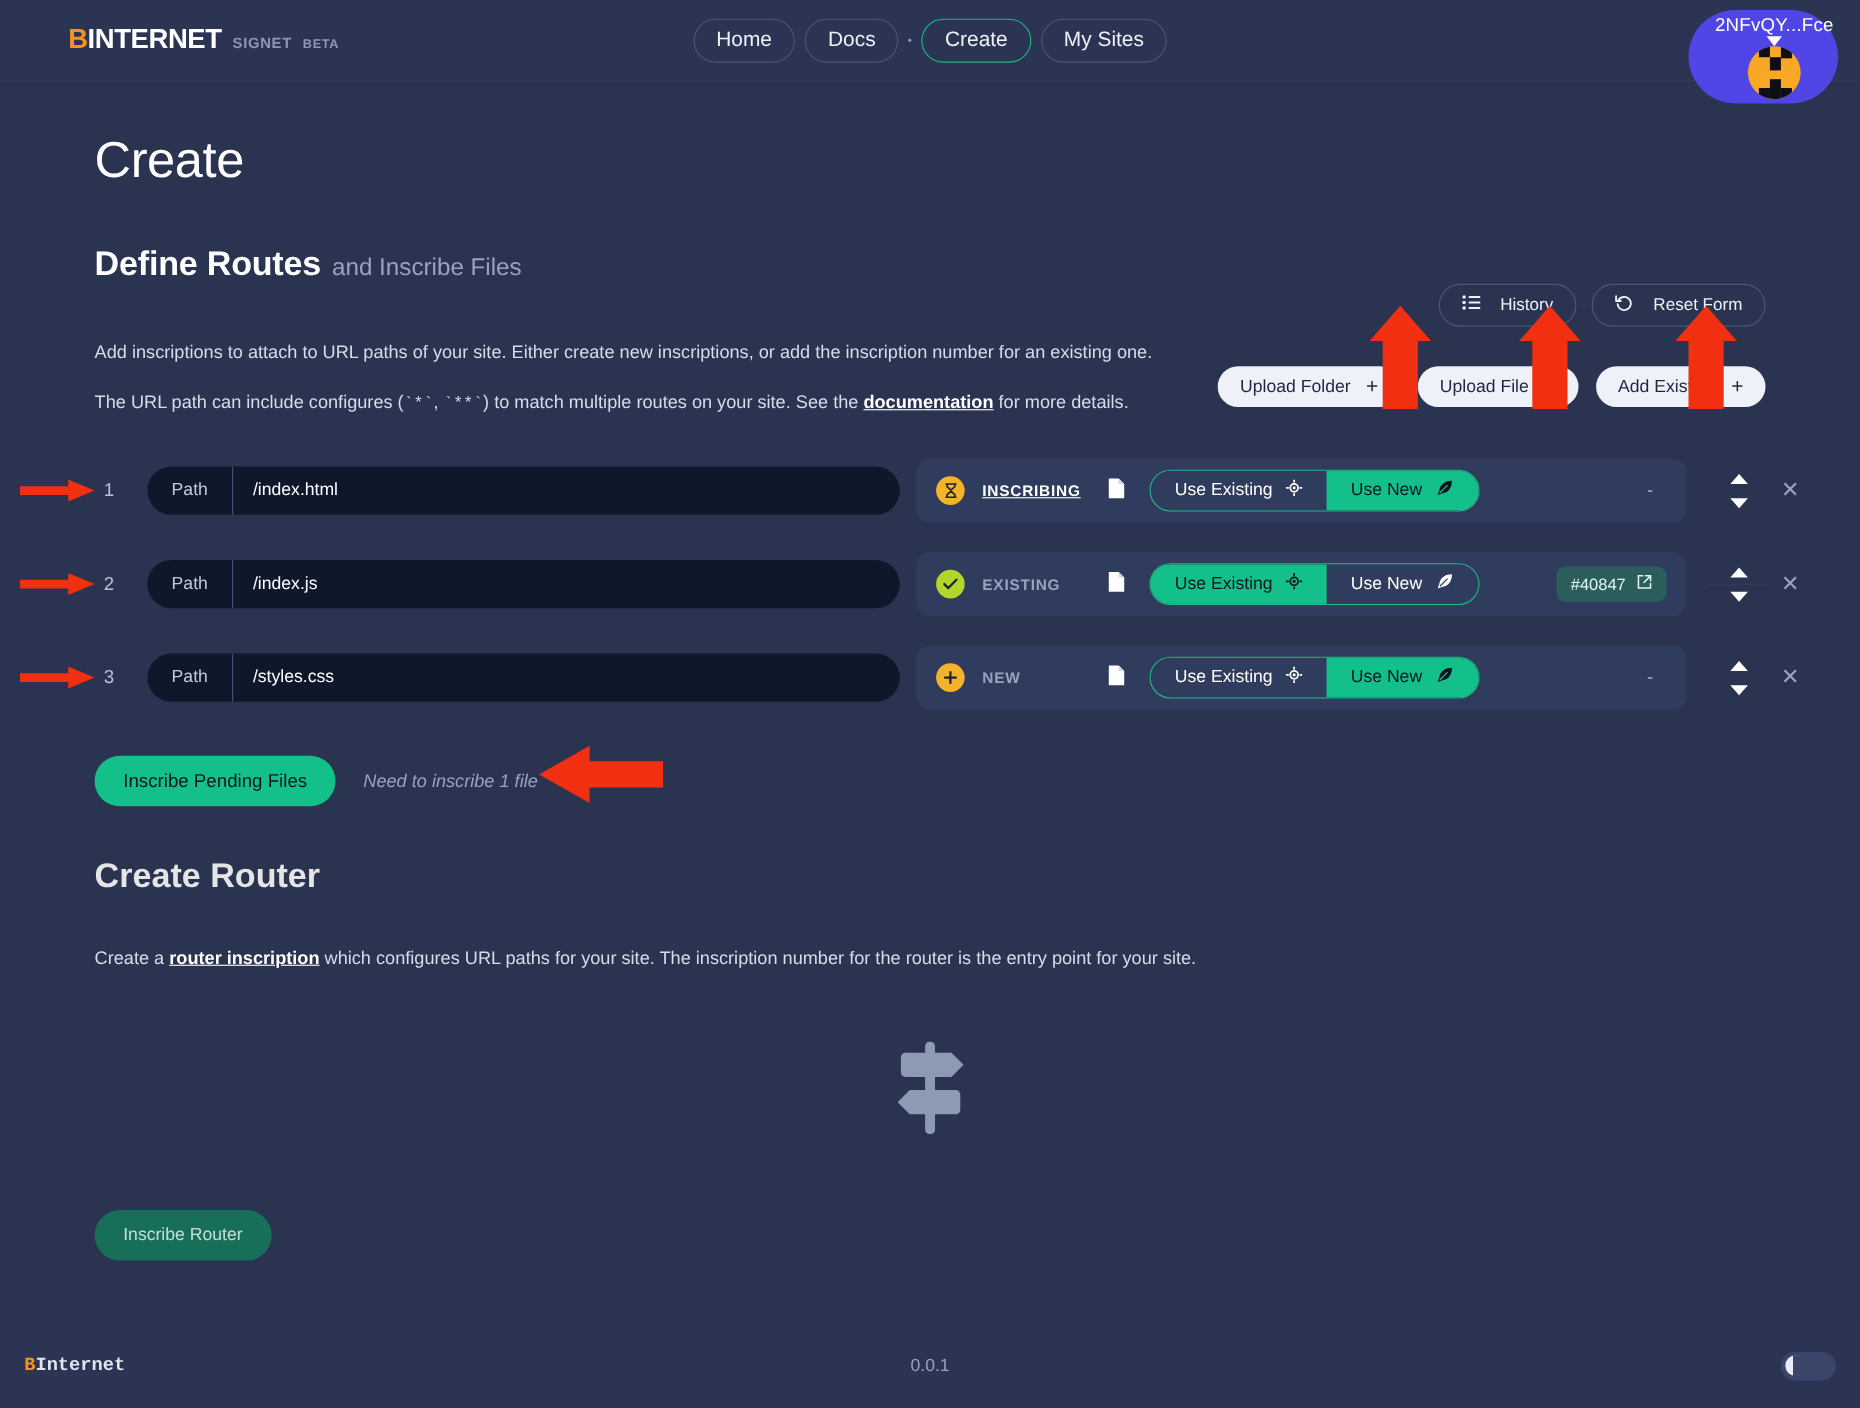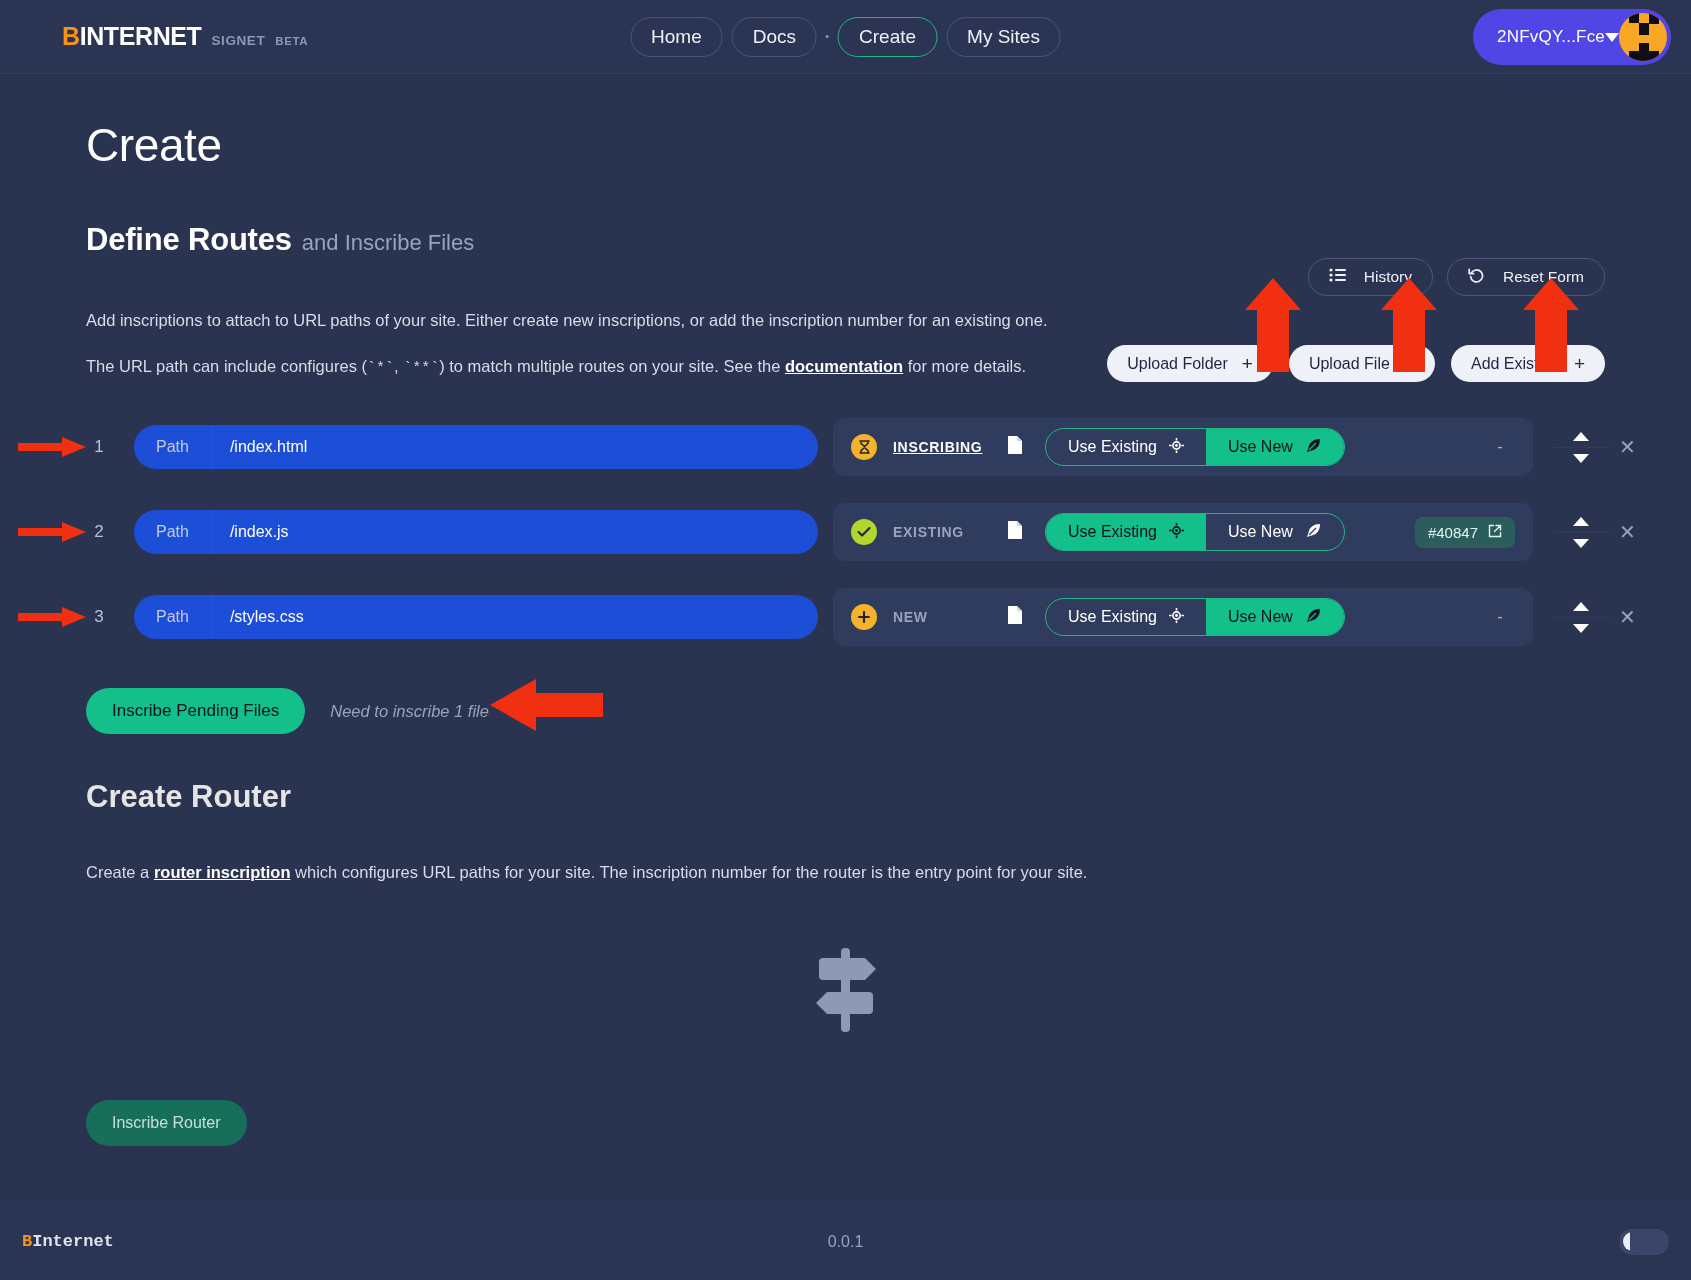--- a/index.html
+++ b/index.html
@@ -32,21 +32,21 @@
     padding: 8px 20px; font-size: 19px; color: #eef1f8;
     background: transparent; cursor: pointer; white-space: nowrap;
   }
   .navpill.active { border-color: #1fb883; }
   .navdot { width: 3px; height: 3px; border-radius: 50%; background: #8d97b3; }
 
   .wallet {
     position: absolute; right: 20px; top: 9px;
     display: flex; align-items: center; 
     background: #4f46e5; border-radius: 999px;
-    padding: 4px 4px 4px 24px; cursor: pointer;
+    padding: 4px 4px 4px 24px; cursor: pointer; flex-direction: column;
   }
   .wallet-addr { font-size: 17px; color: #ffffff; letter-spacing: .2px; }
   .caret { width: 0; height: 0; border-left: 7px solid transparent; border-right: 7px solid transparent; border-top: 9px solid #fff; }
   .avatar {
     width: 48px; height: 48px; border-radius: 50%; background: #f9a826;
     overflow: hidden; position: relative;
   }
   .avatar i { position: absolute; background: #0e0e14; display: block; }
   .avatar .r1 { left: 10px; top: 0px; width: 10px; height: 10px; }
   .avatar .r2 { left: 30px; top: 0px; width: 10px; height: 11px; }
@@ -67,21 +67,21 @@
     display: flex; align-items: center; gap: 18px;
     border: 1px solid #4c5779; border-radius: 999px;
     background: transparent; color: #eef1f8;
     font-size: 15.5px; padding: 8px 20px; cursor: pointer; white-space: nowrap;
   }
 
   .sec-head { display: flex; align-items: baseline; margin: 50px 0 0 86px; }
   .sec-head .t1 { font-size: 31px; font-weight: 700; color: #ffffff; letter-spacing: -0.2px; }
   .sec-head .t2 { font-size: 22px; color: #9aa3bd; margin-left: 10px; }
 
-  .uploadbtns { position: absolute; right: 86px; top: 227px; display: flex; gap: 16px; }
+  .uploadbtns { position: absolute; right: 86px; top: 215px; display: flex; gap: 16px; }
   .lightbtn {
     display: flex; align-items: center; gap: 14px;
     background: #eef1f8; color: #1e2640; border: none;
     border-radius: 999px; font-size: 16px; padding: 9px 20px;
     cursor: pointer; white-space: nowrap;
   }
   .lightbtn .plus { font-size: 19px; line-height: 1; }
 
   .desc { margin-left: 86px; font-size: 16.5px; color: #d7dcea; line-height: 1.5; }
   .desc.one { margin-top: 50px; }
@@ -97,21 +97,21 @@
   }
   .rowarrow {
     position: absolute; left: 18px; top: 50%; transform: translateY(-50%);
     width: 70px; height: 22px;
   }
   .rowarrow svg { display: block; }
   .rnum { width: 22px; text-align: center; font-size: 17px; color: #b9c1d6; margin-left: 88px; }
 
   .pathbox {
     display: flex; align-items: stretch; height: 44px;
-    background: #1d4ed8; border-radius: 999px; margin-left: 24px;
+    background: #0f172a; border-radius: 999px; margin-left: 24px;
     width: 684px; overflow: hidden;
   }
   .pathlabel {
     display: flex; align-items: center; padding: 0 22px;
     font-size: 16px; color: #c3cadd; border-right: 1px solid #4a5678;
   }
   .pathval {
     display: flex; align-items: center; padding: 0 18px;
     font-size: 16px; color: #ffffff; flex: 1;
   }

